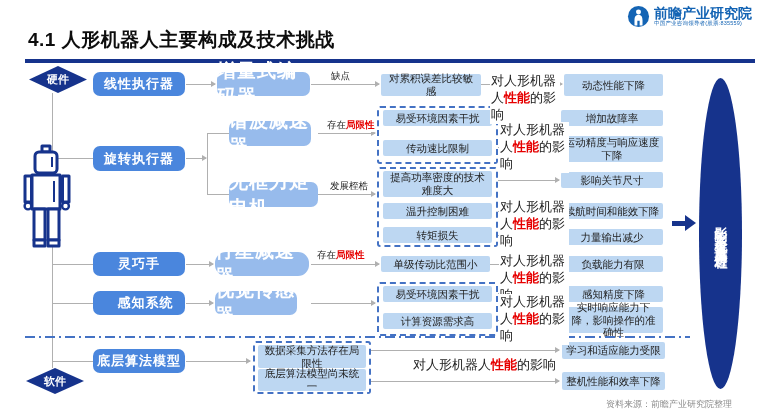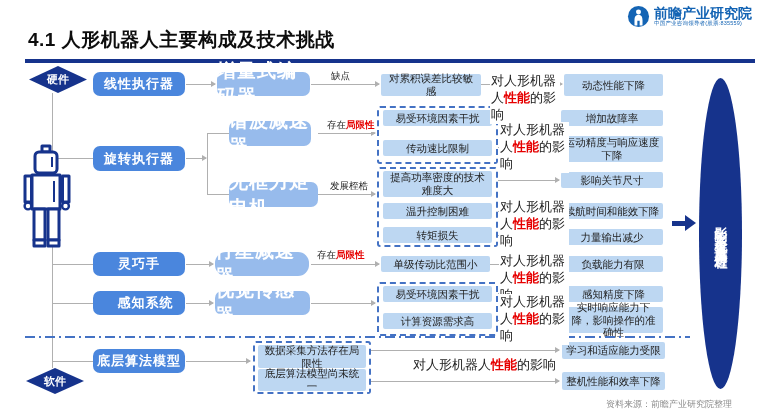--- a/index.html
+++ b/index.html
@@ -135,21 +135,21 @@
   <div class="abs box2" style="left:215px;top:252px;width:94px;height:24px;border-radius:11px;">行星减速器</div>
   <div class="abs harrow" style="left:311px;top:264px;width:68px;"></div>
   <div class="abs elabel" style="left:317px;top:249px;"><span>存在</span><span class="red">局限性</span></div>
   <div class="abs item" style="left:381px;top:256px;width:109px;height:16px;">单级传动比范围小</div>
   <div class="abs harrow" style="left:490px;top:264px;width:71px;"></div>
   <div class="abs impact" style="left:499px;top:253px;width:70px;"><span>对人形机器人</span><span class="red">性能</span><span>的影响</span></div>
   <div class="abs item" style="left:563px;top:256px;width:100px;height:16px;">负载能力有限</div>
 
   <div class="abs box1" style="left:93px;top:291px;width:92px;height:24px;padding-left:13px;">感知系统</div>
   <div class="abs harrow" style="left:186px;top:303px;width:27px;"></div>
-  <div class="abs box2" style="left:215px;top:291px;width:95px;height:24px;">视觉传感器</div>
+  <div class="abs box2" style="left:215px;top:291px;width:82px;height:24px;">视觉传感器</div>
   <div class="abs harrow" style="left:311px;top:303px;width:64px;"></div>
   <div class="abs group" style="left:377px;top:282px;width:121px;height:54px;"></div>
   <div class="abs item" style="left:383px;top:286px;width:109px;height:16px;">易受环境因素干扰</div>
   <div class="abs item" style="left:383px;top:313px;width:109px;height:16px;">计算资源需求高</div>
   <div class="abs harrow" style="left:498px;top:293px;width:64px;"></div>
   <div class="abs harrow" style="left:498px;top:320px;width:64px;"></div>
   <div class="abs impact" style="left:499px;top:294px;width:70px;"><span>对人形机器人</span><span class="red">性能</span><span>的影响</span></div>
   <div class="abs item" style="left:564px;top:307px;width:99px;height:26px;">实时响应能力下降，影响操作的准确性</div>
   <div class="abs item" style="left:564px;top:286px;width:99px;height:16px;">感知精度下降</div>
 

